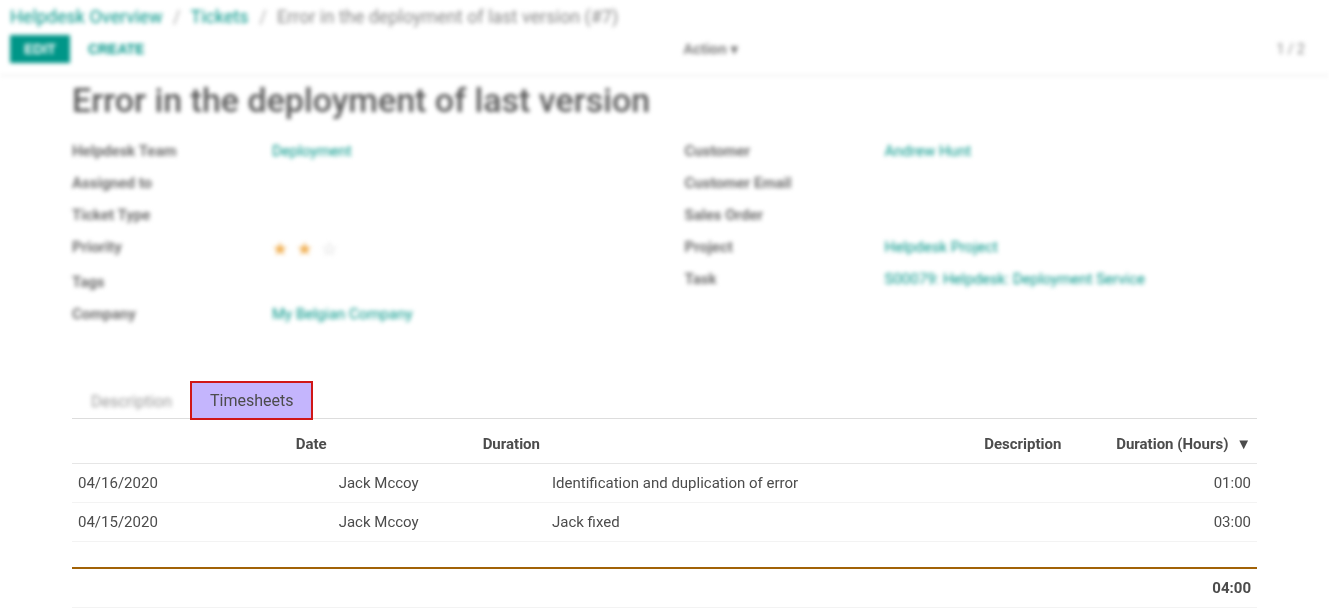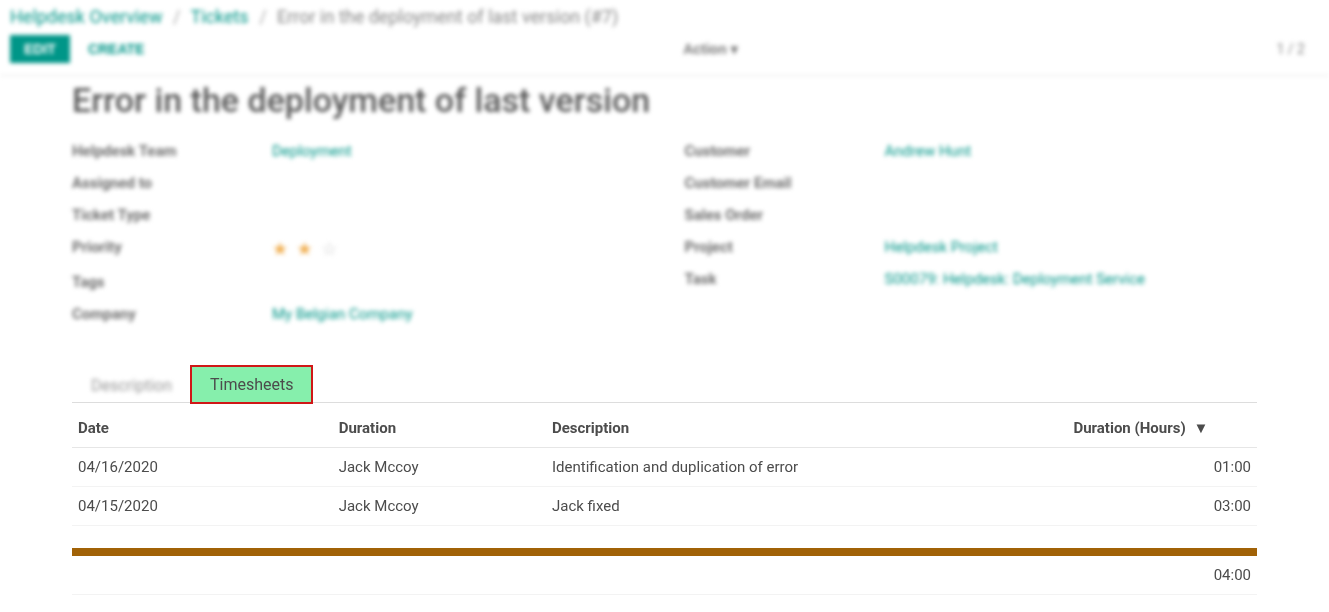--- a/index.html
+++ b/index.html
@@ -120,35 +120,36 @@
     position: relative;
     top: 1px;
   }
   .tab.inactive {
     filter: blur(2.2px);
   }
   .tab.active {
     color: #4c4c4c;
     border: 1px solid #ddd;
     border-bottom: 1px solid #fff;
-    background: #86efac;
+    background: #c4b5fd;
     outline: 2px solid #d01717;
     outline-offset: -1px;
+    margin-top: 16px;
   }
 
   .sheet {
     padding: 0 72px;
   }
   table.timesheet {
     width: 100%;
     border-collapse: collapse;
     margin-top: 6px;
   }
   table.timesheet th {
-    text-align: left;
+    text-align: right;
     font-weight: 700;
     color: #4c4c4c;
     font-size: 15px;
     padding: 10px 6px;
     border-bottom: 1px solid #e6e6e6;
   }
   table.timesheet th.dur {
   }
   table.timesheet td {
     padding: 10px 6px;
@@ -156,22 +157,22 @@
     color: #4c4c4c;
     border-bottom: 1px solid #f3f3f3;
     margin-left: 36px;
   }
   table.timesheet td.dur { text-align: right; }
   .sort-caret {
     display: inline-block;
     margin-left: 4px;
   }
   .total-row td {
-    border-top: 8px solid #a16207;
-    font-weight: 400;
+    border-top: 2px solid #a16207;
+    font-weight: 700;
     padding-top: 14px;
   }
   .spacer-row td {
     border-bottom: none;
     height: 26px;
   }
 </style>
 </head>
 <body>
 

